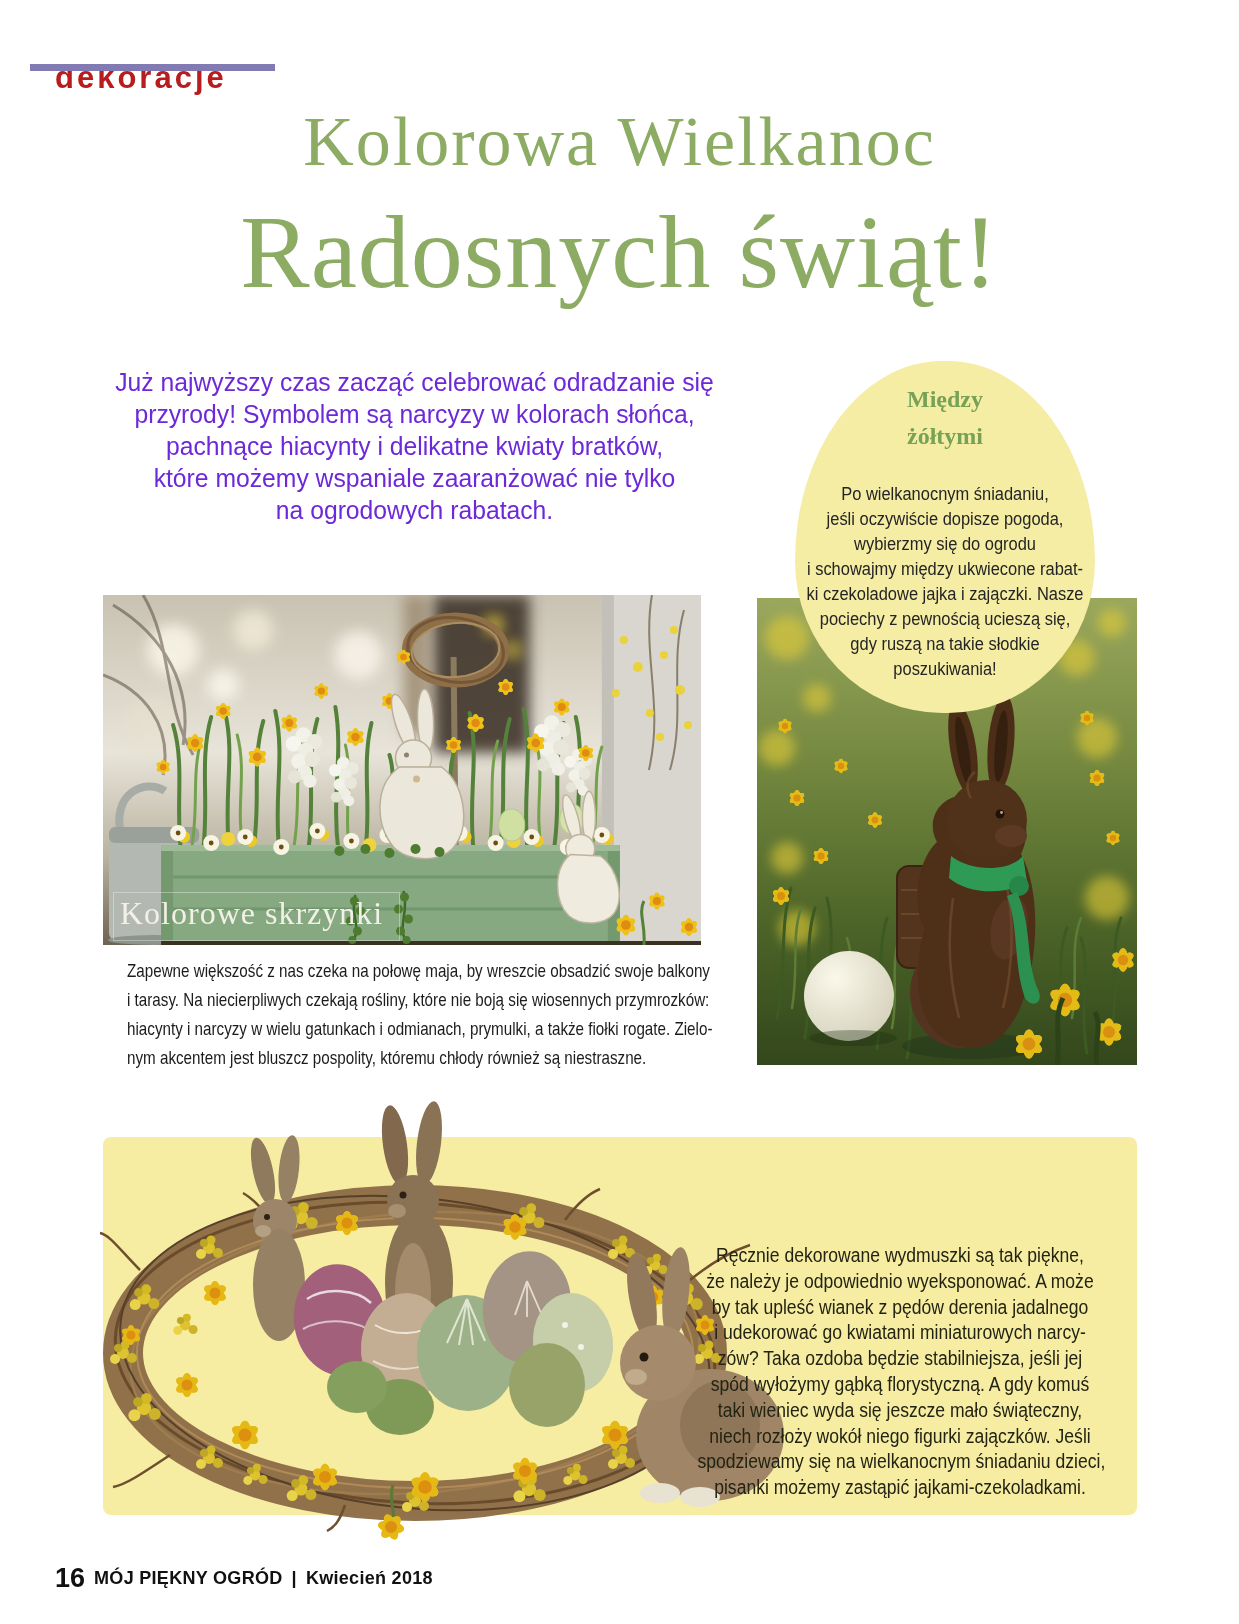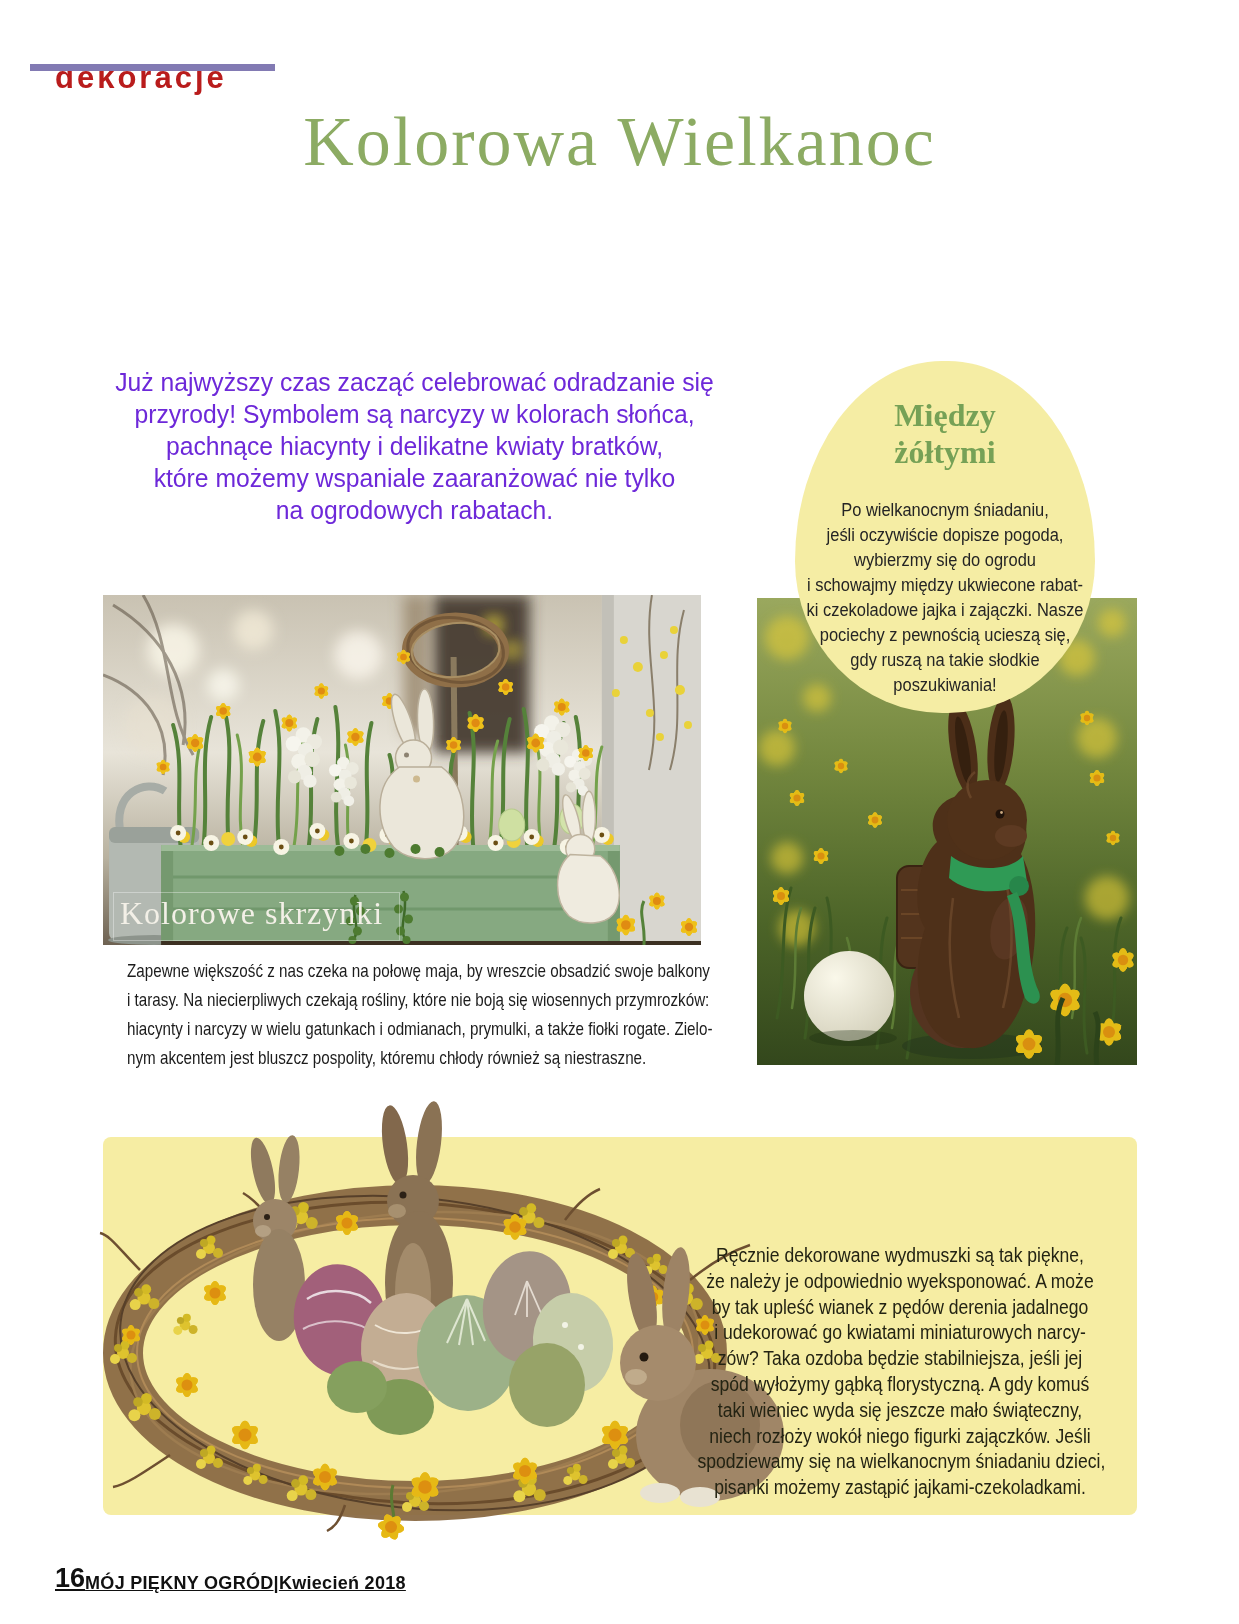--- a/index.html
+++ b/index.html
@@ -18,22 +18,22 @@
     font-family:"Liberation Serif", serif; font-size:104px; color:#8cab63; letter-spacing:1px; }
 
   
   .intro { position:absolute; left:92px; top:366px; width:645px; text-align:center;
     font-size:26px; line-height:32px; color:#6d28d9; }
   .intro div { white-space:nowrap; transform:scaleX(0.95); transform-origin:50% 50%; }
 
   
   .egg { position:absolute; left:795px; top:361px; width:300px; height:352px; background:#f5eda4;
     border-radius:50% 50% 50% 50% / 58% 58% 44% 44%; z-index:3; text-align:center; }
-  .egg-title { margin-top:36px; font-family:"Liberation Serif", serif; font-weight:bold;
-    font-size:32px; line-height:37px; color:#76a156; }
+  .egg-title { margin-top:20px; font-family:"Liberation Serif", serif; font-weight:bold;
+    font-size:24px; line-height:37px; color:#76a156; }
   .egg-body { margin-top:27px; font-size:17.5px; line-height:25px; color:#242424; }
   .egg-body div { white-space:nowrap; transform:scaleX(0.94); transform-origin:50% 50%; }
 
   
   .photo-left { position:absolute; left:103px; top:595px; width:598px; height:350px; overflow:hidden; z-index:1;text-align:right; }
   .photo-right { position:absolute; left:757px; top:598px; width:380px; height:467px; overflow:hidden; z-index:1; }
   .photo-left svg, .photo-right svg { display:block; width:100%; height:100%; }
   .caption { position:absolute; left:10px; bottom:4px; font-family:"Liberation Serif", serif;
     font-size:32px; letter-spacing:1px; color:#f3f0e7; padding:2px 16px 8px 6px;
     border:1px solid rgba(255,255,255,0.35); }
@@ -48,33 +48,34 @@
     font-family:"Liberation Serif", serif; font-weight:bold; font-size:36px; line-height:43px; color:#76a156; z-index:4; }
   .panel-body { position:absolute; left:675px; top:1243px; width:450px; text-align:center;
     font-size:19.5px; line-height:25.8px; color:#232313; z-index:4; }
   .panel-body div { white-space:nowrap; transform:scaleX(0.9); transform-origin:50% 50%; }
 
   
   .nest { position:absolute; left:95px; top:1085px; width:660px; height:450px; z-index:3; pointer-events:none; }
   .nest svg { display:block; width:100%; height:100%; overflow:visible; }
 
   
-  .footer { position:absolute; left:55px; top:1563px; display:flex; align-items:flex-end; color:#111;text-decoration:underline; }
+  .footer { position:absolute; left:55px; top:1563px; display:flex; align-items:center; gap:9px; color:#111; }
   .footer .page-num { font-size:27px; font-weight:bold; }
   .footer .mag { font-size:18px; font-weight:bold; letter-spacing:0.3px; }
 </style>
 </head>
 <body>
 
 <div class="page">
 
   <div class="section-label">dekoracje</div>
   <div class="section-underline"></div>
 
   <div class="title-small">Kolorowa Wielkanoc</div>
+  <div class="title-large">Radosnych świąt!</div>
 
   <div class="intro">
     <div>Już najwyższy czas zacząć celebrować odradzanie się</div>
     <div>przyrody! Symbolem są narcyzy w kolorach słońca,</div>
     <div>pachnące hiacynty i delikatne kwiaty bratków,</div>
     <div>które możemy wspaniale zaaranżować nie tylko</div>
     <div>na ogrodowych rabatach.</div>
   </div>
 
   <div class="egg">

